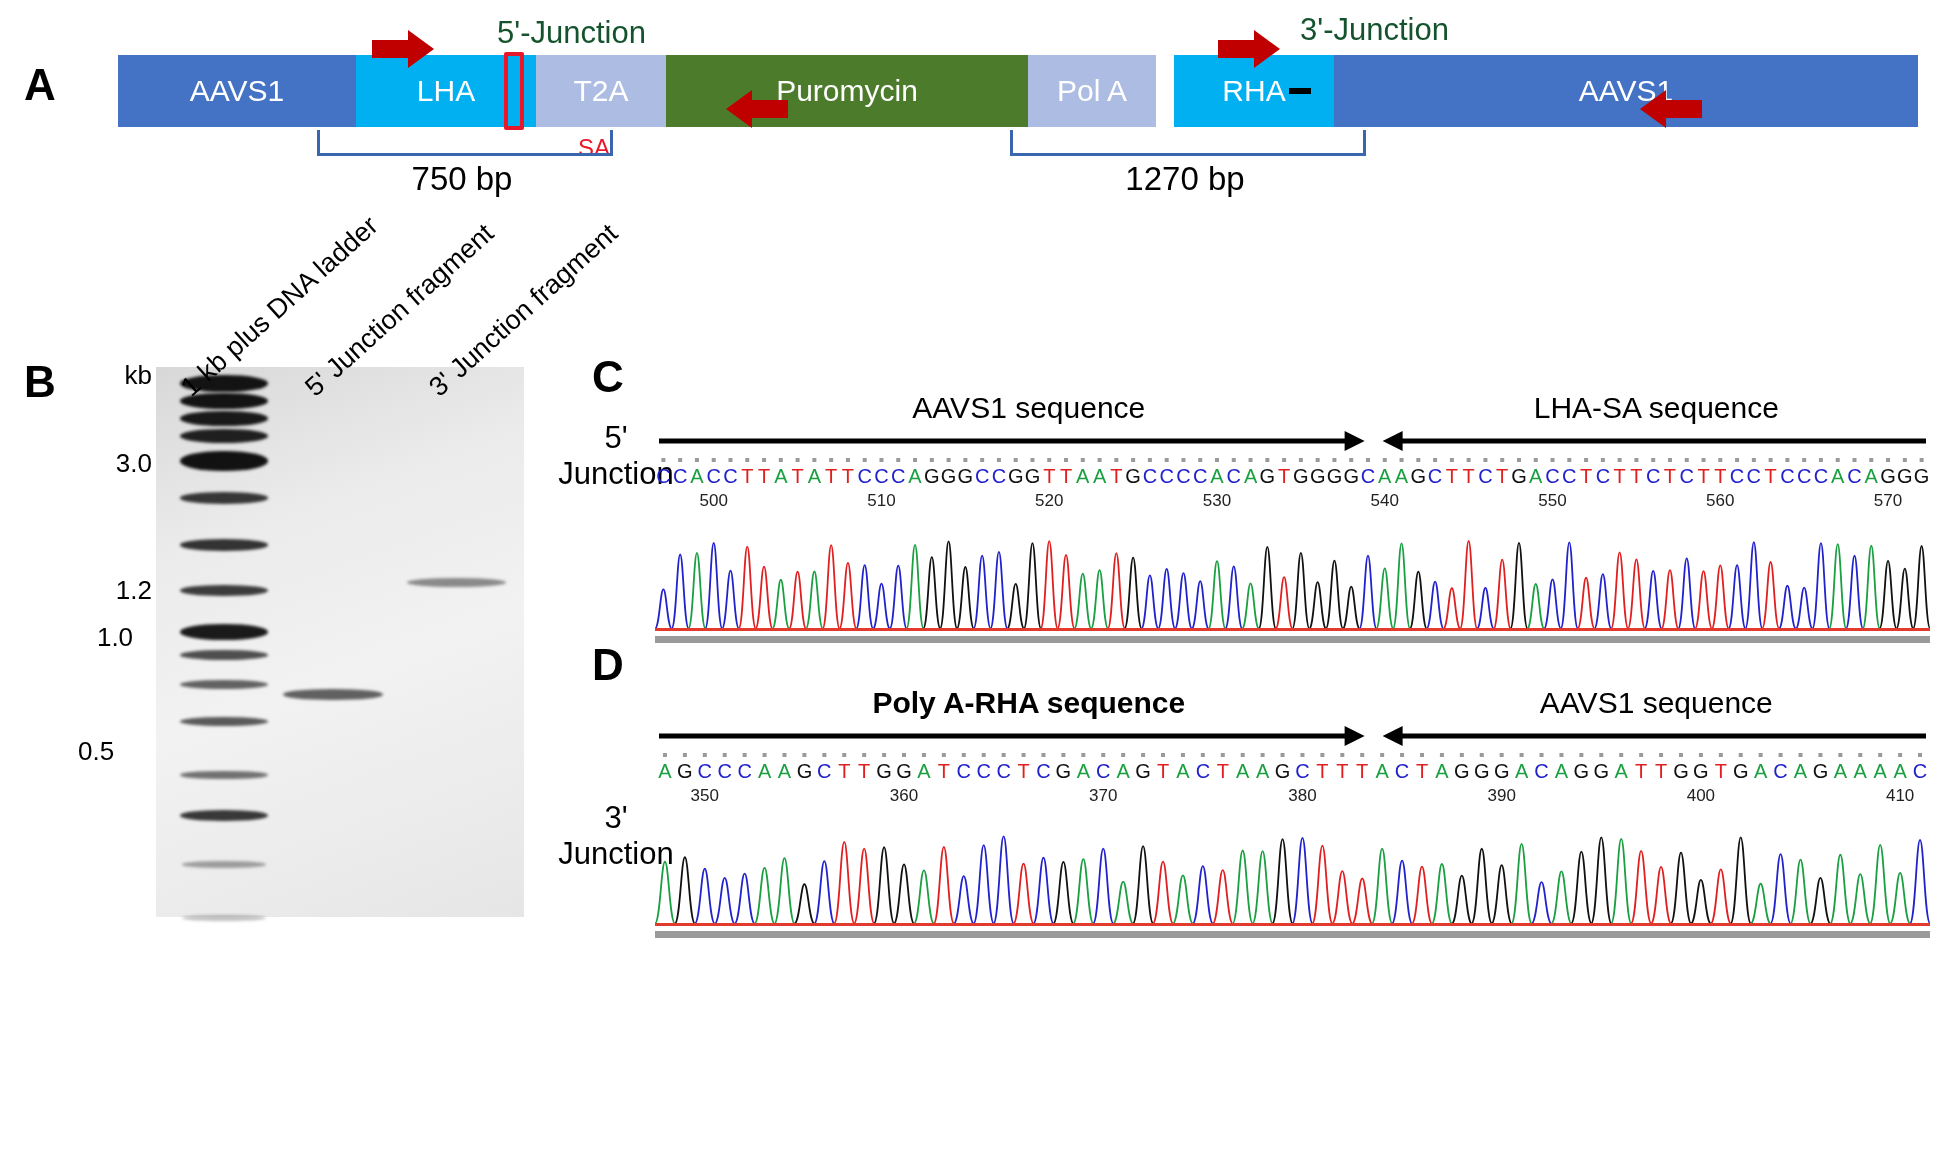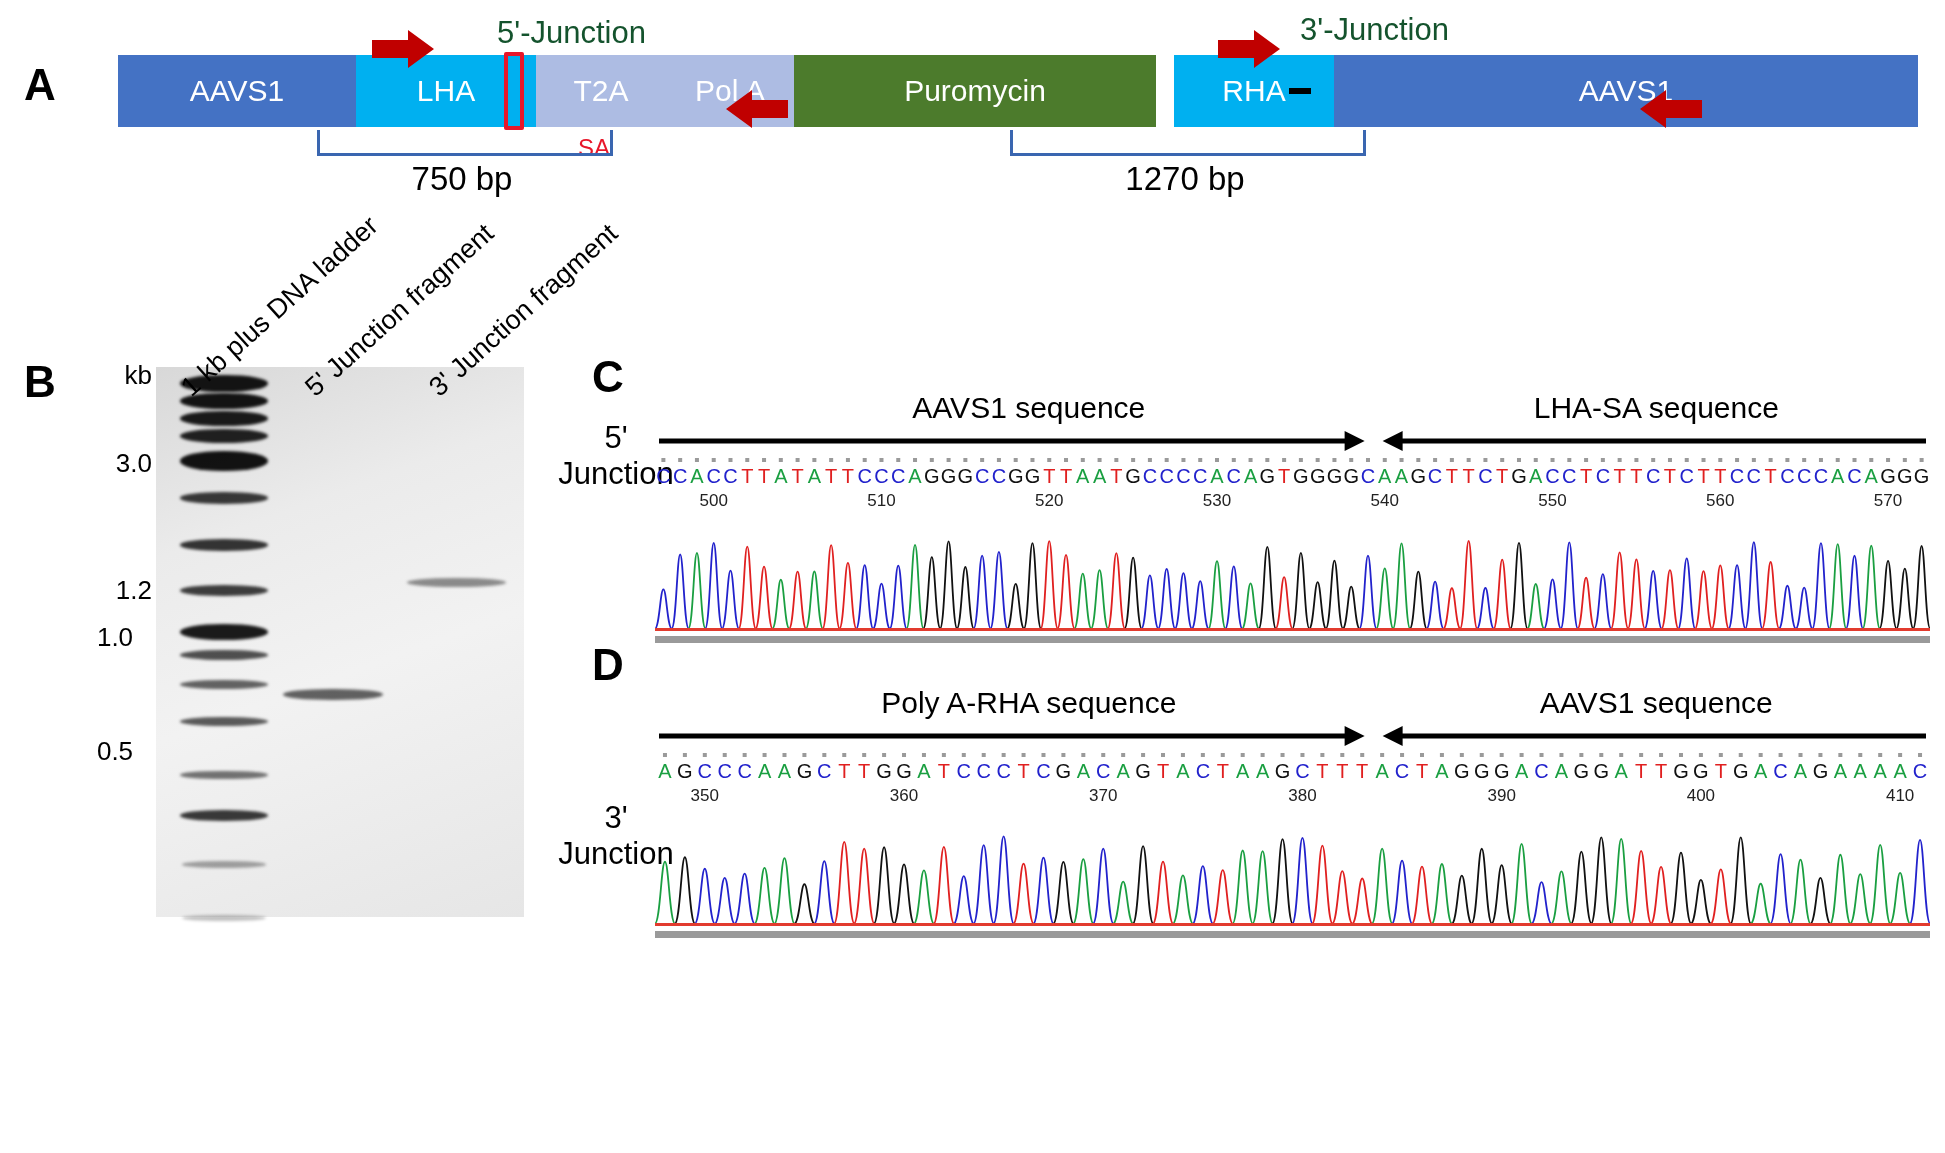--- a/index.html
+++ b/index.html
@@ -45,25 +45,25 @@
     <div class="seg" style="width: 238px; background: rgb(68, 114, 196);">
       <span>AAVS1</span>
     </div>
     <div class="seg" style="width: 180px; background: rgb(0, 176, 240);">
       <span>LHA</span>
       <div class="sa-box" style="border-color: rgb(232, 23, 42);"></div>
     </div>
     <div class="seg" style="width: 130px; background: rgb(173, 188, 227);">
       <span>T2A</span>
     </div>
+    <div class="seg" style="width: 362px; background: rgb(76, 123, 44);">
+      <span>Puromycin</span>
+    </div>
     <div class="seg" style="width: 128px; background: rgb(173, 188, 227);">
       <span>Pol A</span>
-    </div>
-    <div class="seg" style="width: 362px; background: rgb(76, 123, 44);">
-      <span>Puromycin</span>
     </div>
     <div class="seg" style="width: 18px; background: rgb(255, 255, 255);"></div>
     <div class="seg" style="width: 160px; background: rgb(0, 176, 240);">
       <span>RHA</span>
     </div>
     <div class="seg" style="width: 584px; background: rgb(68, 114, 196);">
       <span>AAVS1</span>
     </div>
   </div>
 
@@ -117,21 +117,21 @@
   </div>
 <div id="gel-lane-labels">
     <div class="gel-tilt-label" style="left: 196px; top: 372px;">1 kb plus DNA ladder</div>
     <div class="gel-tilt-label" style="left: 320px; top: 372px;">5' Junction fragment</div>
     <div class="gel-tilt-label" style="left: 444px; top: 372px;">3' Junction fragment</div>
   </div>
 <div id="gel-kb-ticks">
     <div class="kbtick" style="left: 78px; top: 448px; width: 74px; text-align: right;">3.0</div>
     <div class="kbtick" style="left: 78px; top: 575px; width: 74px; text-align: right;">1.2</div>
     <div class="kbtick" style="left: 78px; top: 622px; width: 74px; text-align: center;">1.0</div>
-    <div class="kbtick" style="left: 78px; top: 736px; width: 74px; text-align: center;">0.5</div>
+    <div class="kbtick" style="left: 78px; top: 736px; width: 74px; text-align: left;">0.5</div>
   </div>
 
 <div class="abs panel-letter" style="left:592px;top:352px;">C</div>
 <div class="abs side-label" style="left:556px;top:420px;width:120px;">
   <div>5'</div>
   <div>Junction</div>
 </div>
 <div id="panelC" class="trace-wrap" style="left:655px;top:345px;width:1280px;height:265px;">
     <div class="abs" style="left: 0px; top: 0px; width: 1275px; height: 70px;"><svg width="1275" height="70" viewBox="0 0 1275 70">
         <line x1="4" y1="52" x2="691.6250000000001" y2="52" stroke="#000" stroke-width="5"></line>
@@ -394,21 +394,21 @@
   <div>3'</div>
   <div>Junction</div>
 </div>
 <div id="panelD" class="trace-wrap" style="left:655px;top:640px;width:1280px;height:265px;">
     <div class="abs" style="left: 0px; top: 0px; width: 1275px; height: 70px;"><svg width="1275" height="70" viewBox="0 0 1275 70">
         <line x1="4" y1="52" x2="691.6250000000001" y2="52" stroke="#000" stroke-width="5"></line>
         <polygon points="689.6250000000001,42 709.6250000000001,52 689.6250000000001,62" fill="#000"></polygon>
         <line x1="745.6250000000001" y1="52" x2="1271" y2="52" stroke="#000" stroke-width="5"></line>
         <polygon points="747.6250000000001,42 727.6250000000001,52 747.6250000000001,62" fill="#000"></polygon>
       </svg></div>
-    <div class="hdr-label" style="left: 60px; top: 2px; width: 627.625px; text-align: center;">Poly A-RHA sequence</div>
+    <div class="hdr-label" style="left: 60px; top: 2px; width: 627.625px; text-align: center; font-weight: bold;">Poly A-RHA sequence</div>
     <div class="hdr-label" style="left: 747.625px; top: 2px; width: 507.375px; text-align: center;">AAVS1 sequence</div>
     <div class="abs" style="left: 0px; top: 62px; width: 1275px; height: 10px;"><svg width="1275" height="10" viewBox="0 0 1275 10">
         <rect x="7.9609375" y="3" width="4" height="4" fill="#9a9a9a"></rect>
         <rect x="27.8828125" y="3" width="4" height="4" fill="#9a9a9a"></rect>
         <rect x="47.8046875" y="3" width="4" height="4" fill="#9a9a9a"></rect>
         <rect x="67.7265625" y="3" width="4" height="4" fill="#9a9a9a"></rect>
         <rect x="87.6484375" y="3" width="4" height="4" fill="#9a9a9a"></rect>
         <rect x="107.5703125" y="3" width="4" height="4" fill="#9a9a9a"></rect>
         <rect x="127.4921875" y="3" width="4" height="4" fill="#9a9a9a"></rect>
         <rect x="147.4140625" y="3" width="4" height="4" fill="#9a9a9a"></rect>

